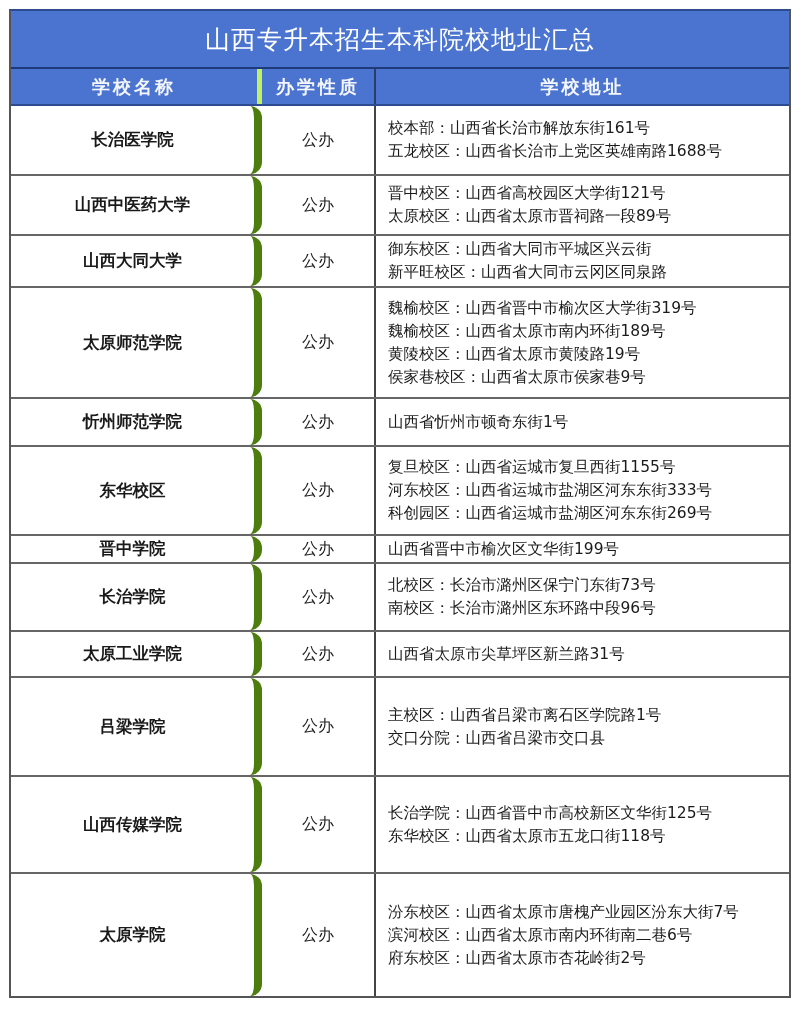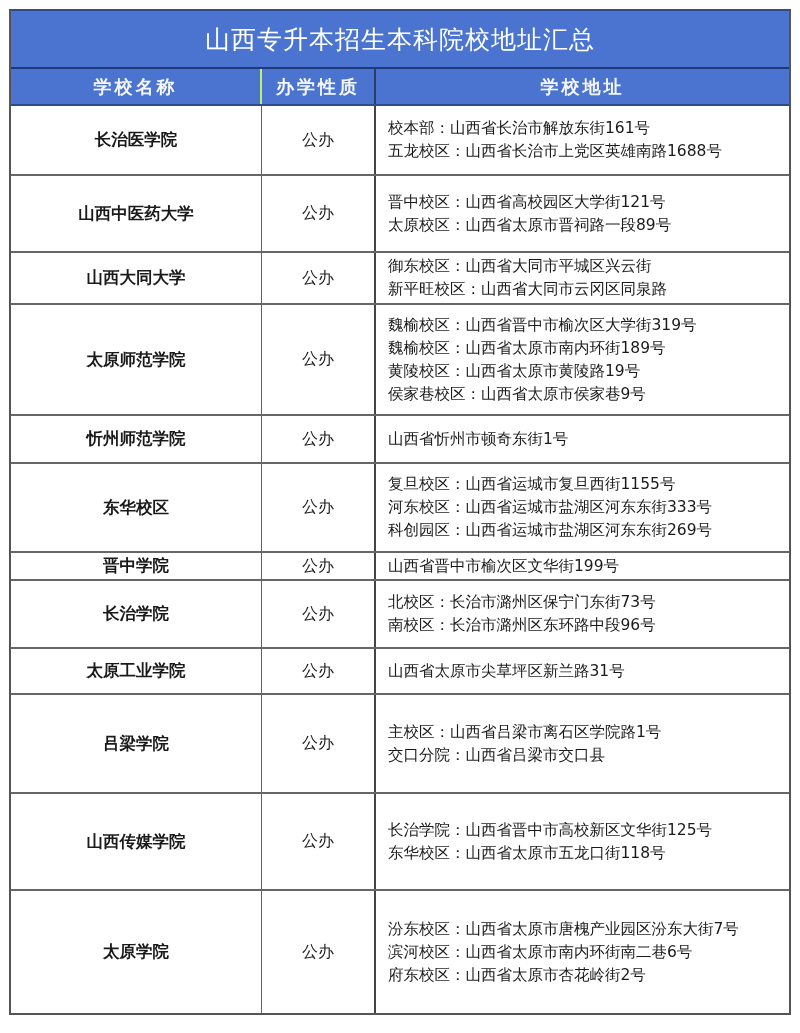--- a/index.html
+++ b/index.html
@@ -15,29 +15,29 @@
     display: flex; align-items: center; justify-content: center;
     font-size: 25px; letter-spacing: 1px;
     border-bottom: 2px solid #1f3a78; box-sizing: border-box;
   }
   .header-row {
     display: flex; height: 37px; background: #4a74cf; color: #f4f6fb;
     font-size: 18px; font-weight: bold; letter-spacing: 3px;
     border-bottom: 2px solid #2d4c8f; box-sizing: border-box;
   }
   .header-row .cell { display: flex; align-items: center; justify-content: center; }
-  .c1 { width: 251px; border-right: 2px solid #bef264; box-sizing: border-box; }
+  .c1 { width: 251px; border-right: 5px solid #bef264; box-sizing: border-box; }
   .c2 { width: 114px; border-right: 2px solid #2d3e66; box-sizing: border-box; }
   .c3 { flex: 1; }
   .row {
     display: flex; border-bottom: 2px solid #666; box-sizing: border-box; background: #fff;
   }
   .row:last-child { border-bottom: none; }
   .row .cell { display: flex; align-items: center; box-sizing: border-box; }
-  .row .c1 { justify-content: center; font-weight: bold; font-size: 16.5px; color: #1a1a1a; border-right: 1px solid #4d7c0f; }
+  .row .c1 { justify-content: center; font-weight: bold; font-size: 16.5px; color: #1a1a1a; border-right: 8px solid #4d7c0f; border-radius: 12px; }
   .row .c2 { justify-content: center; font-size: 16px; color: #1a1a1a; border-right: 2px solid #444; }
   .row .c3 { padding-left: 12px; font-size: 15.5px; color: #1a1a1a; }
   .lines { display: flex; flex-direction: column; line-height: 23px; }
   .lines span { white-space: nowrap; }
 </style>
 </head>
 <body>
 
 <div class="table">
   <div class="title-row">山西专升本招生本科院校地址汇总</div>
@@ -51,21 +51,21 @@
     <div class="cell c1">长治医学院</div>
     <div class="cell c2">公办</div>
     <div class="cell c3">
         <div class="lines">
       <span>校本部：山西省长治市解放东街161号</span>
       <span>五龙校区：山西省长治市上党区英雄南路1688号</span>
     </div>
       </div>
   </div>
 
-  <div class="row" style="height:77px">
+  <div class="row" style="height:60px">
     <div class="cell c1">山西中医药大学</div>
     <div class="cell c2">公办</div>
     <div class="cell c3">
         <div class="lines">
       <span>晋中校区：山西省高校园区大学街121号</span>
       <span>太原校区：山西省太原市晋祠路一段89号</span>
     </div>
       </div>
   </div>
 

